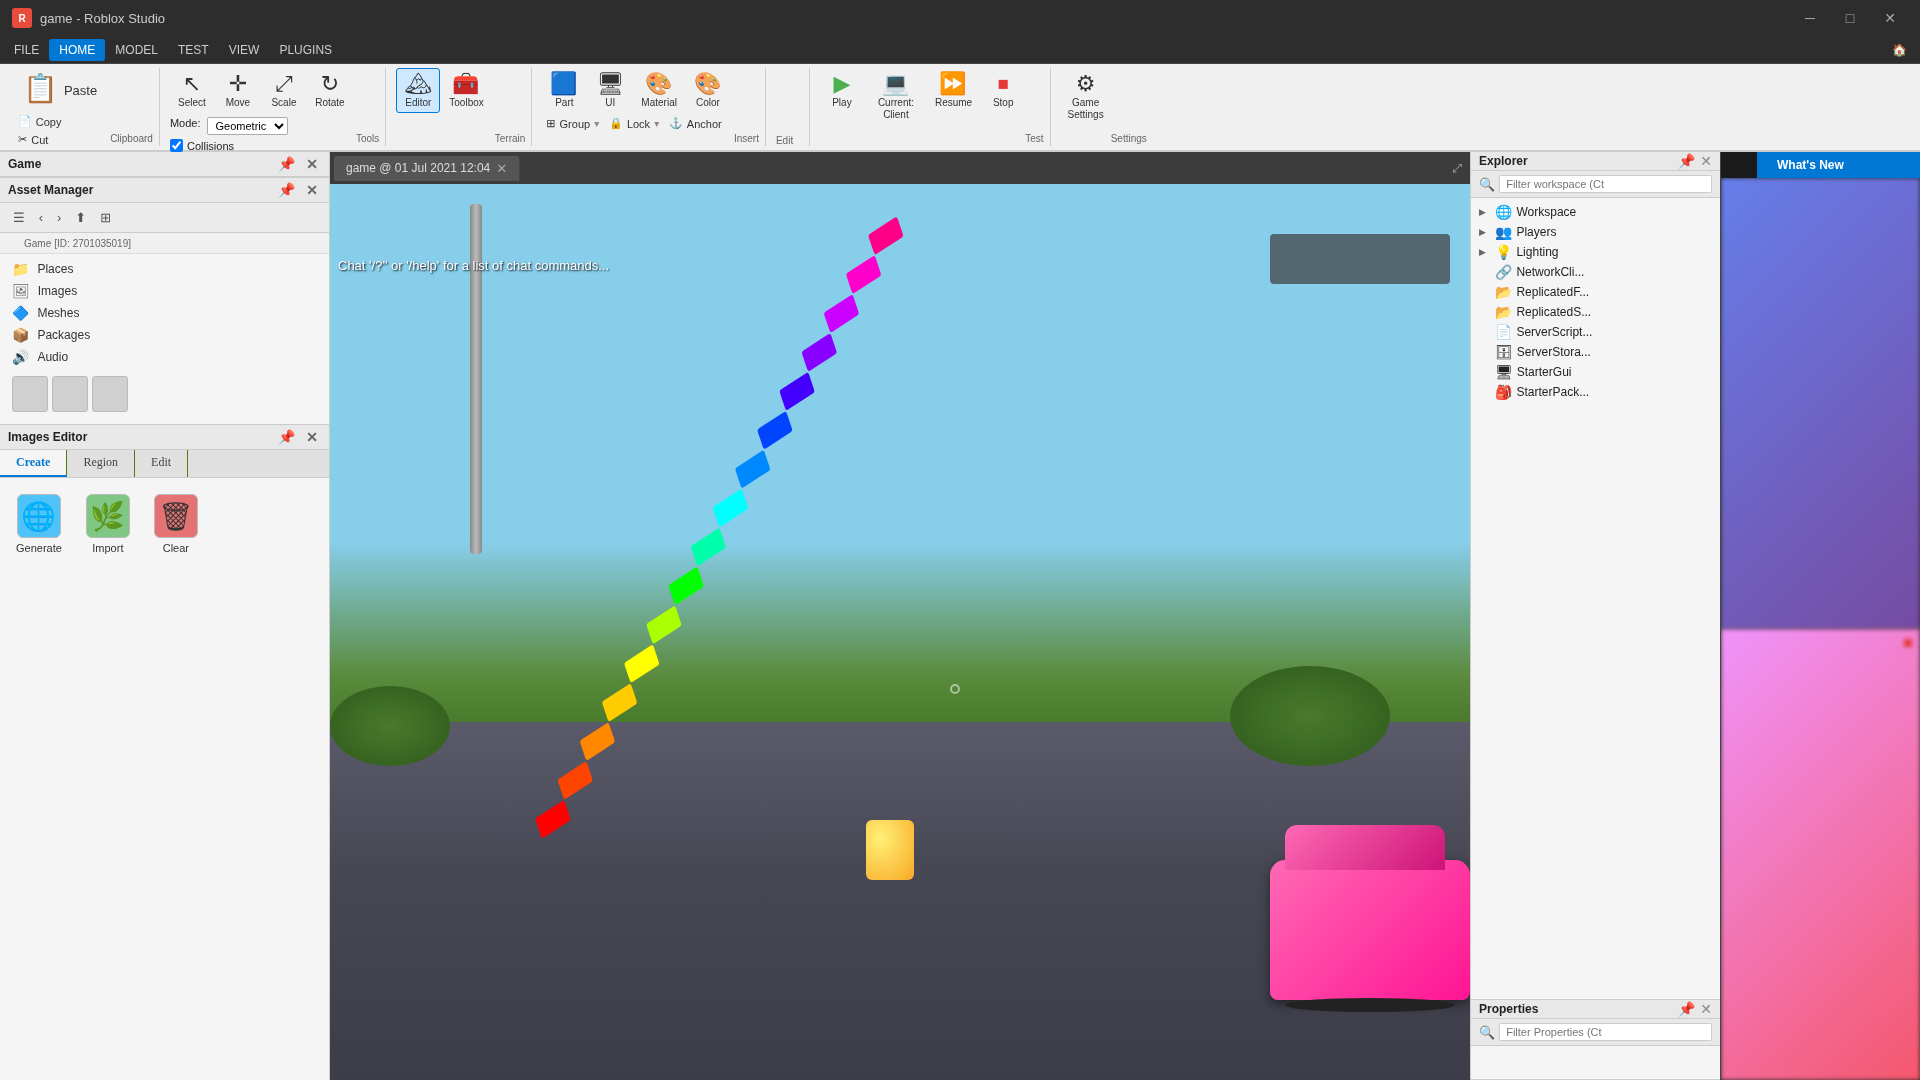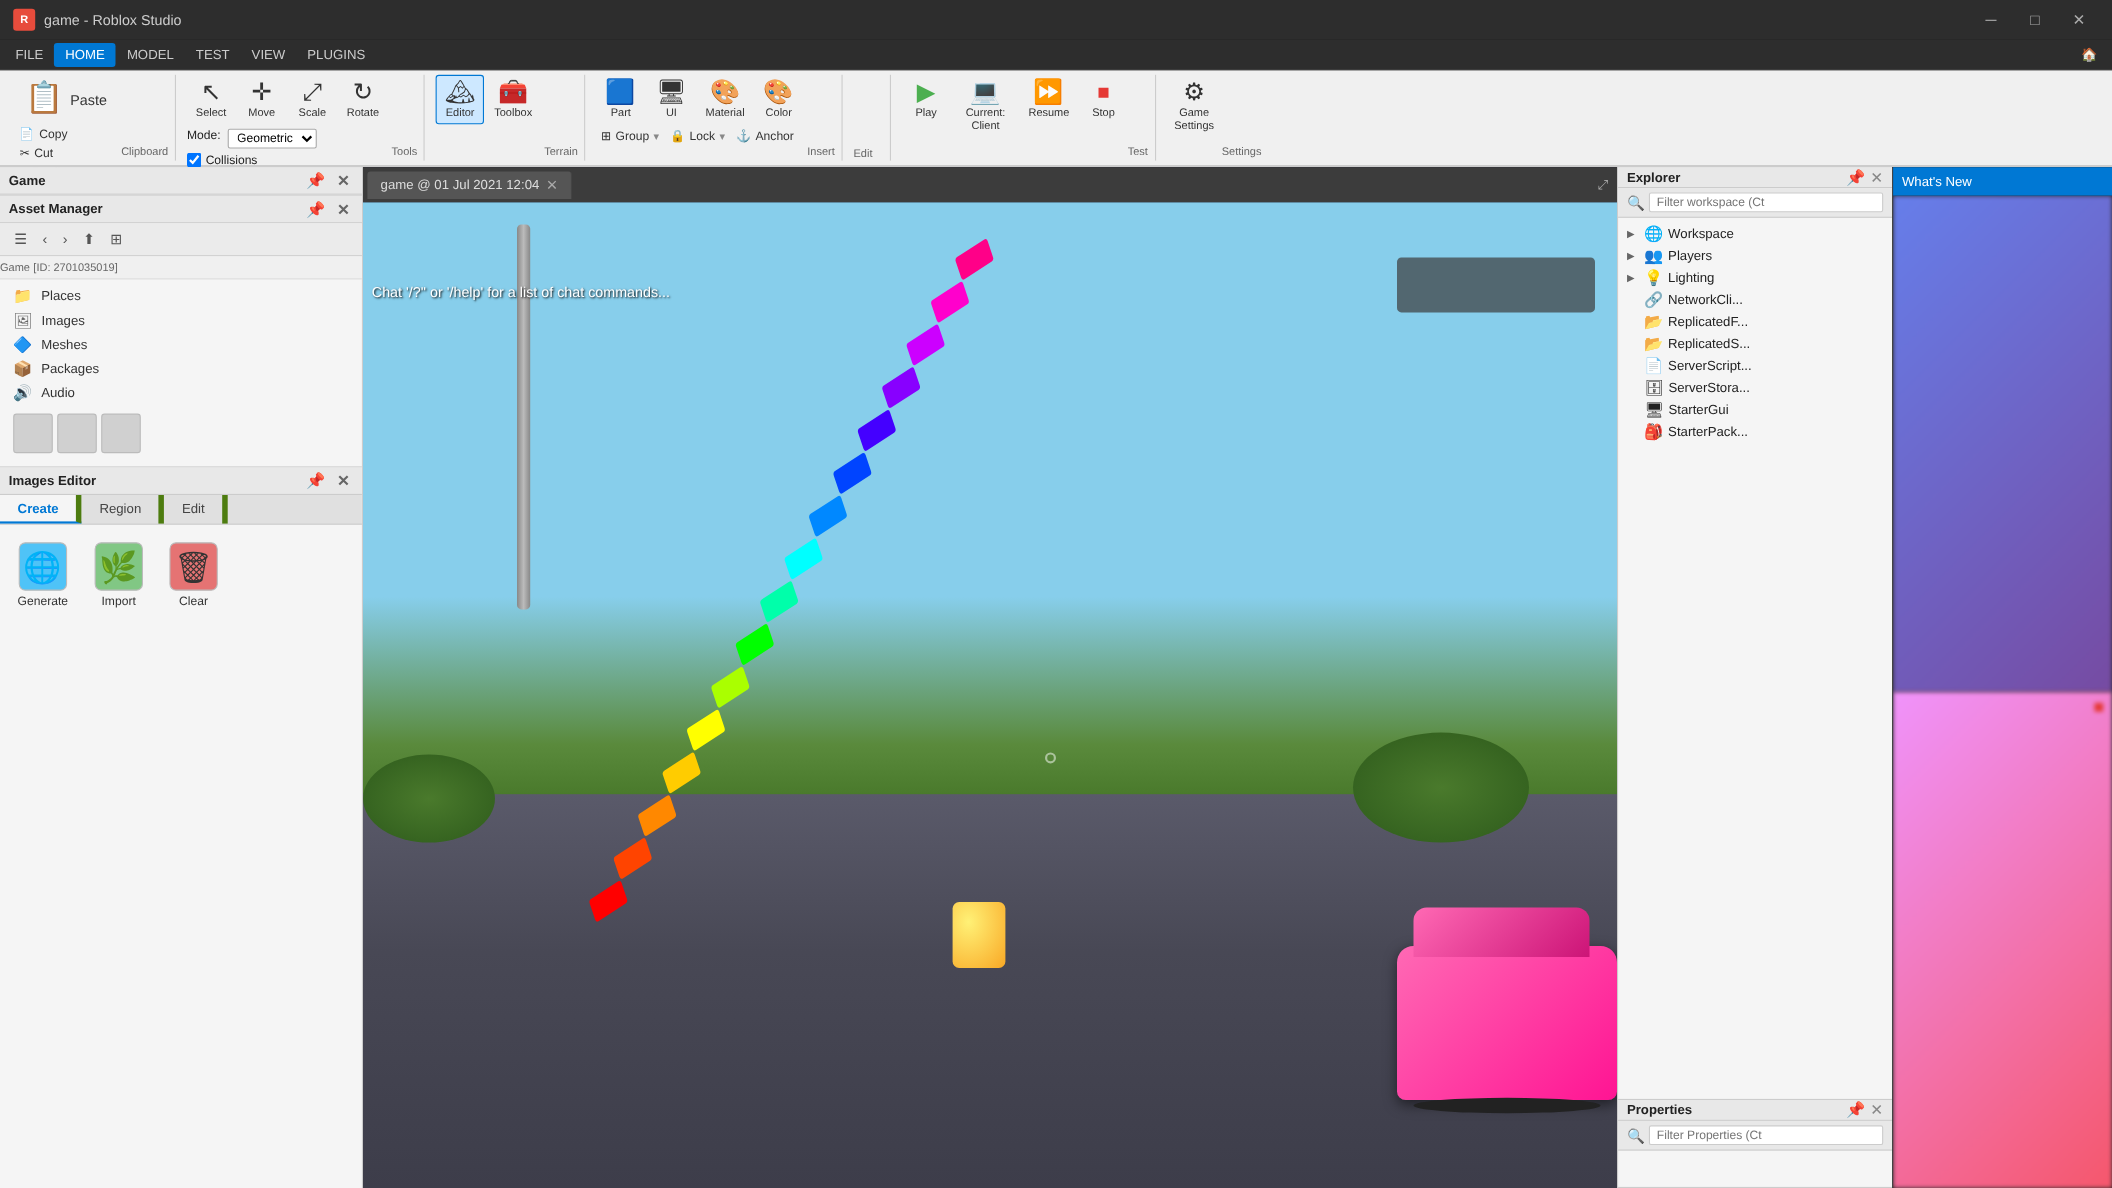--- a/index.html
+++ b/index.html
@@ -66,32 +66,32 @@
     .panel-header-btn { cursor: pointer; color: #666; font-size: 14px; padding: 0 3px; }
     .chat-content { padding: 6px 8px; }
     .chat-tab { display: inline-block; padding: 2px 8px; background: #ddd; border-radius: 2px; font-size: 11px; margin-bottom: 6px; cursor: pointer; }
     .chat-tab.active { background: #0078d4; color: white; }
     .chat-error { background: #e74c3c; color: white; padding: 8px 12px; border-radius: 4px; font-size: 11px; margin-bottom: 6px; }
 
     
     #asset-manager { border-bottom: 1px solid #ccc; flex: 0 0 auto; }
     .asset-toolbar { display: flex; align-items: center; gap: 4px; padding: 4px 8px; background: #ebebeb; border-bottom: 1px solid #ccc; }
     .asset-toolbar-btn { cursor: pointer; padding: 2px 4px; border: 1px solid transparent; border-radius: 2px; font-size: 13px; color: #555; }
-    .asset-game-title { padding: 4px 0; font-size: 11px; font-weight: bold; color: #333; background: #f0f0f0; border-bottom: 1px solid #ddd; }
+    .asset-game-title { padding: 4px 24px; font-size: 11px; font-weight: bold; color: #333; background: #f0f0f0; border-bottom: 1px solid #ddd; }
     .asset-game-title span { color: #666; font-weight: normal; font-size: 10px; }
     .asset-list { padding: 4px 0; }
     .asset-item { display: flex; align-items: center; gap: 8px; padding: 3px 12px; cursor: pointer; font-size: 12px; color: #333; }
     .asset-icon { font-size: 14px; color: #666; }
     .asset-thumbnails { display: flex; gap: 4px; padding: 8px 12px; }
     .asset-thumb { width: 36px; height: 36px; background: #d0d0d0; border-radius: 3px; border: 1px solid #bbb; }
 
     
     #terrain-panel { flex: 1; }
     .terrain-tabs { display: flex; background: #e0e0e0; border-bottom: 1px solid #ccc; }
-    .terrain-tab { padding: 5px 16px; cursor: pointer; font-size: 12px; border-right: 5px solid #4d7c0f; color: #444; }
+    .terrain-tab { padding: 5px 16px; cursor: pointer; font-size: 12px; border-right: 1px solid #4d7c0f; color: #444; font-family: Liberation Serif, serif; }
     .terrain-tab.active { background: #f5f5f5; font-weight: bold; color: #0078d4; border-bottom: 2px solid #0078d4; }
     .terrain-tools { display: flex; gap: 24px; padding: 16px; align-items: flex-start; }
     .terrain-tool { display: flex; flex-direction: column; align-items: center; gap: 4px; cursor: pointer; font-size: 11px; color: #333; }
     .terrain-tool-icon { width: 44px; height: 44px; border-radius: 6px; display: flex; align-items: center; justify-content: center; font-size: 28px; border: 1px solid #bbb; background: #fff; }
     .terrain-tool-icon.gen { background: #4fc3f7; }
     .terrain-tool-icon.imp { background: #81c784; }
     .terrain-tool-icon.clr { background: #e57373; }
 
     
     #viewport-area { flex: 1; display: flex; flex-direction: column; background: #1a1a2e; }
@@ -147,21 +147,21 @@
     .explorer-list { overflow-y: auto; flex: 1; padding: 4px 0; }
     .explorer-item { display: flex; align-items: center; gap: 4px; padding: 2px 8px; cursor: pointer; font-size: 12px; color: #222; }
     .explorer-item .chevron { font-size: 9px; color: #666; width: 12px; }
     .explorer-item .ei-icon { font-size: 14px; }
     .explorer-item .ei-label { flex: 1; }
     .right-section-header { display: flex; align-items: center; justify-content: space-between; background: #e8e8e8; padding: 1px 8px; font-size: 11px; color: #666; border-bottom: 1px solid #ccc; }
     .close-icon-btn { cursor: pointer; font-size: 14px; color: #888; }
 
     
     #far-right { width: 200px; background: #1a1a1a; display: flex; flex-direction: column; border-left: 1px solid #444; }
-    #far-right .whats-new { background: #0078d4; color: white; padding: 6px 8px; font-size: 12px; font-weight: normal; }
+    #far-right .whats-new { background: #0078d4; color: white; padding: 6px 20px; font-size: 12px; font-weight: bold; margin-left: 36px; }
     #far-right .preview-area { flex: 1; background: #2a2a2a; position: relative; overflow: hidden; }
 
     
     ::-webkit-scrollbar { width: 6px; height: 6px; }
     ::-webkit-scrollbar-track { background: #f0f0f0; }
     ::-webkit-scrollbar-thumb { background: #bbb; border-radius: 3px; }
 
     
     #game-viewport { cursor: crosshair; }
 

